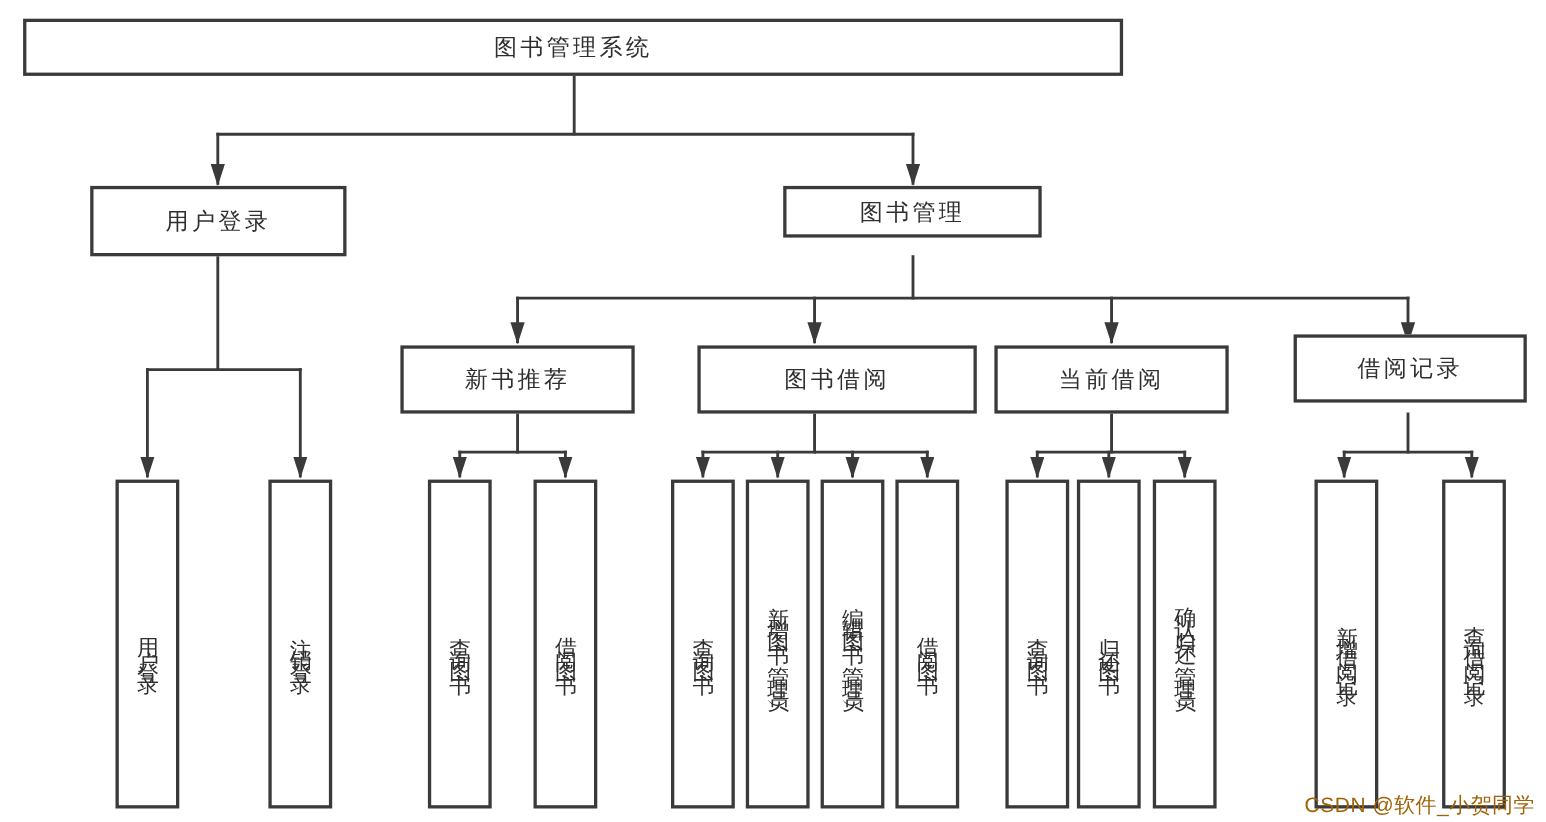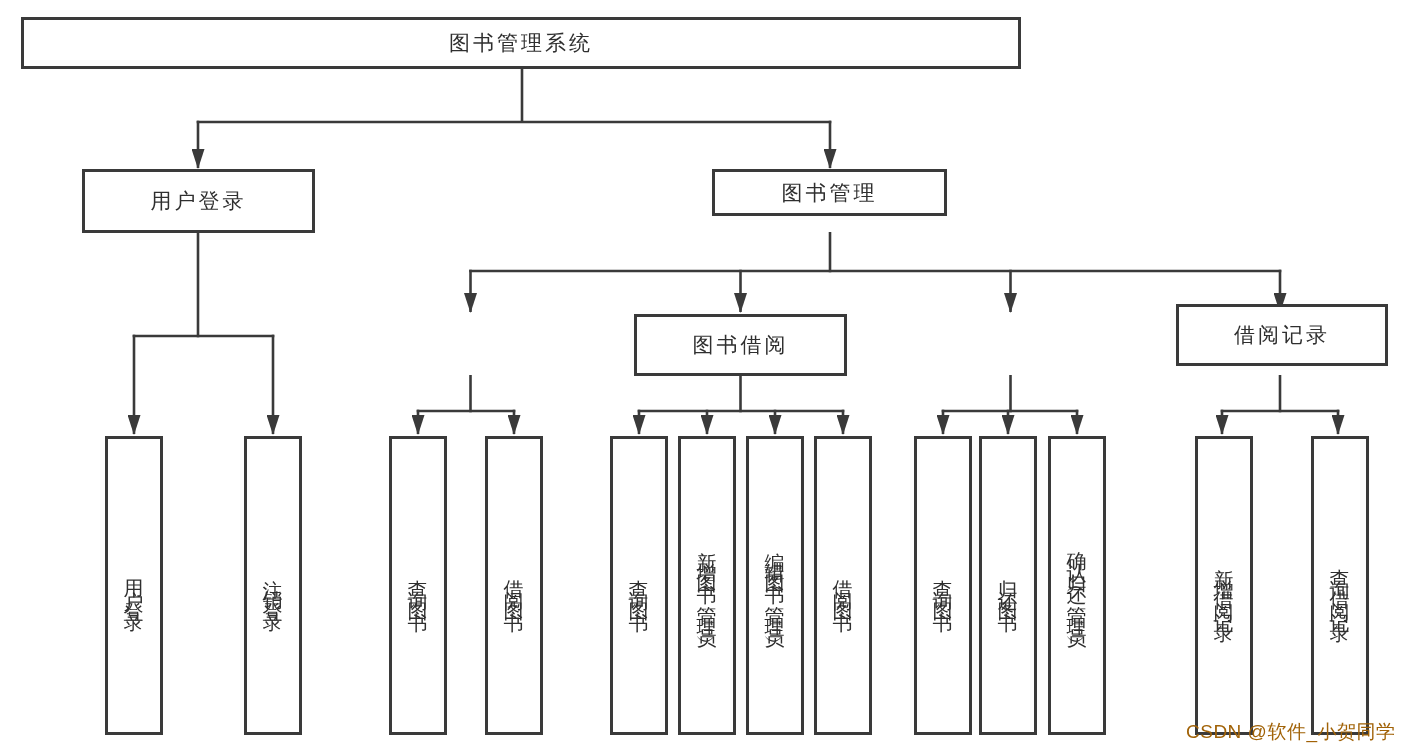--- a/index.html
+++ b/index.html
@@ -46,21 +46,21 @@
     line-height: 1;
     white-space: nowrap;
   }
   
   .n-root { left: 21px; top: 17px; width: 1000px; height: 52px; }
   
   .n-user-login { left: 82px;  top: 169px; width: 233px; height: 64px; }
   .n-book-mgmt  { left: 712px; top: 169px; width: 235px; height: 47px; }
   
   .n-newbook { left: 364px;  top: 314px; width: 213px; height: 62px; }
-  .n-borrow  { left: 634px;  top: 314px; width: 213px; height: 62px; }
+  .n-borrow  { left: 634px;  top: 314px; width: 254px; height: 62px; }
   .n-current { left: 904px;  top: 314px; width: 213px; height: 62px; }
   .n-record  { left: 1176px; top: 304px; width: 212px; height: 62px; align-items: center; }
   
   .leaf { top: 436px; width: 58px; height: 299px; }
   .lf-1a { left: 105px; }
   .lf-1b { left: 244px; }
   .lf-2a { left: 389px; }
   .lf-2b { left: 485px; }
   .lf-3a { left: 610px; }
   .lf-3b { left: 678px; }
@@ -141,23 +141,29 @@
     <span>图书管理系统</span>
   </div>
 
   <div class="node n-user-login">
     <span>用户登录</span>
   </div>
   <div class="node n-book-mgmt">
     <span>图书管理</span>
   </div>
 
+  <div class="node n-newbook">
+    <span>新书推荐</span>
+  </div>
   <div class="node n-borrow">
     <span>图书借阅</span>
   </div>
+  <div class="node n-current">
+    <span>当前借阅</span>
+  </div>
   <div class="node n-record">
     <span>借阅记录</span>
   </div>
 
   <div class="leaf lf-1a">
     <span class="vtext">用户登录</span>
   </div>
   <div class="leaf lf-1b">
     <span class="vtext">注销登录</span>
   </div>

